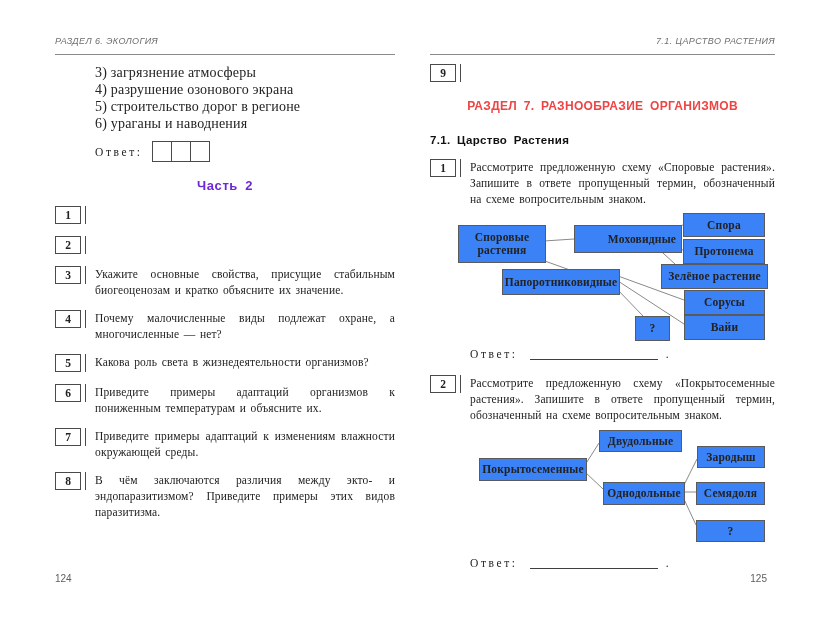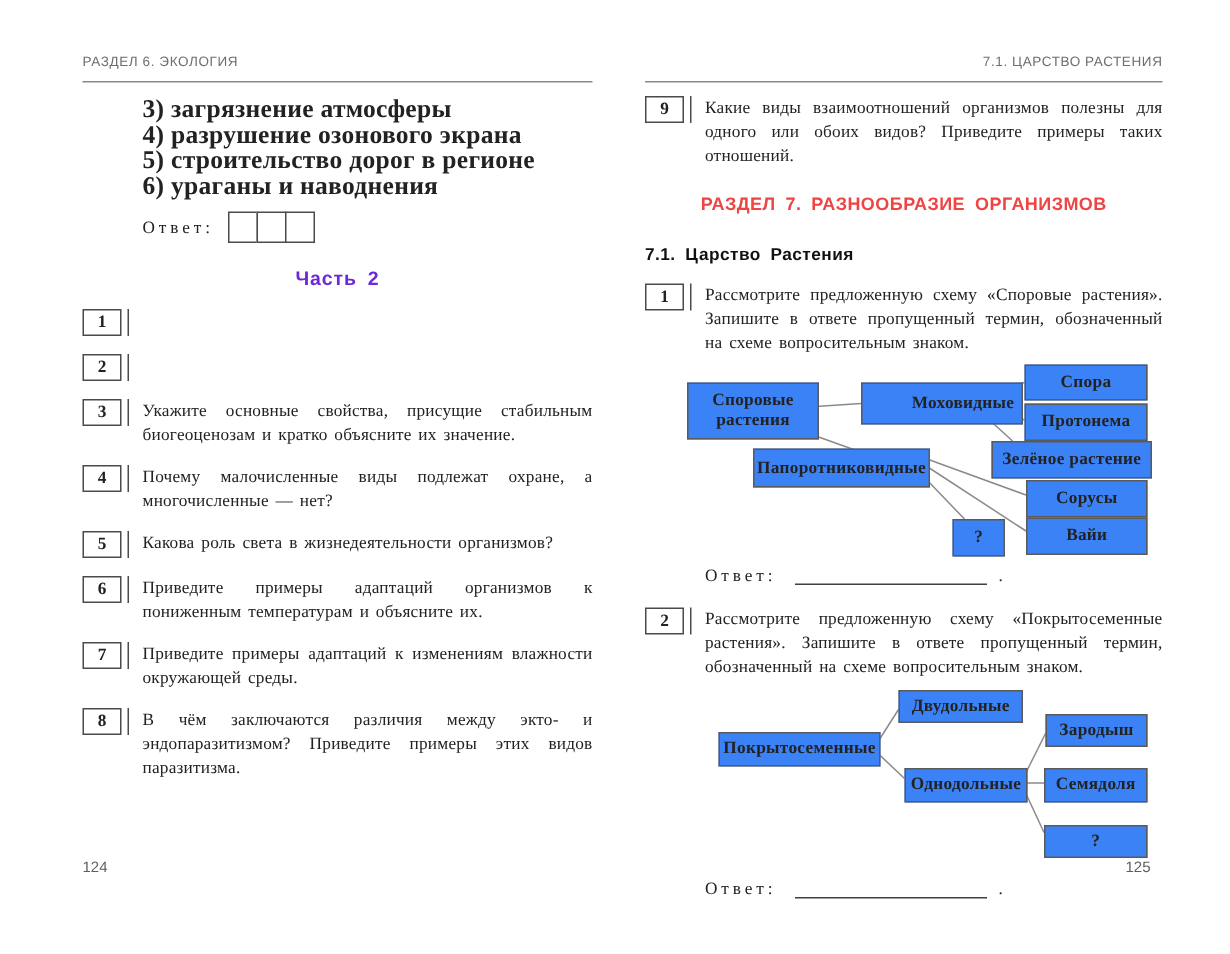--- a/index.html
+++ b/index.html
@@ -4,28 +4,28 @@
 <style>
   html,body{margin:0;padding:0;background:#fff;}
   body{width:820px;height:636px;position:relative;overflow:hidden;
        font-family:"Liberation Serif","DejaVu Serif",serif;color:#222;}
   .page{position:absolute;top:36px;height:560px;}
   #left-page{left:55px;width:340px;}
   #right-page{left:430px;width:345px;}
 
   .running-head{font-family:"Liberation Sans","DejaVu Sans",sans-serif;
     font-size:9px;line-height:11px;color:#6e6e6e;letter-spacing:.4px;
-    border-bottom:1px solid #8a8a8a;padding-bottom:7px;}
+    border-bottom:1px solid #8a8a8a;padding-bottom:7px;font-style:italic;}
   .running-head.right{text-align:right;}
 
   .body-text{font-size:11.5px;line-height:16px;letter-spacing:.15px;
     word-spacing:1.5px;text-align:justify;hyphens:auto;}
 
   .list-block{margin:9px 0 0 40px;}
-  .list-item{font-size:17px;line-height:17px;letter-spacing:.2px;font-weight:bold;}
+  .list-item{font-size:14px;line-height:17px;letter-spacing:.2px;}
 
   .answer-row{margin:9px 0 0 40px;display:flex;align-items:center;}
   .answer-label{font-size:11.5px;letter-spacing:2.6px;}
   .answer-cells{display:inline-flex;margin-left:10px;}
   .answer-cell{width:18px;height:19px;border:1px solid #4a4a4a;margin-left:-1px;background:#fff;}
 
   .part-heading{font-family:"Liberation Sans","DejaVu Sans",sans-serif;
     font-weight:bold;font-size:13px;color:#6d28d9;text-align:center;
     letter-spacing:.6px;margin:16px 0 13px 0;word-spacing:3px;}
 
@@ -145,21 +145,20 @@
 </div>
 
 <div class="page" id="right-page">
   <div class="running-head right">7.1. ЦАРСТВО РАСТЕНИЯ</div>
 
   <div class="question" style="margin-top:9px;">
     <span class="qnum-wrap">
       <span class="qnum">9</span>
       <span class="qdiv"></span>
     </span>
-    <span class="qtext body-text">Какие виды взаимоотношений организмов полезны для одного или обоих видов? Приведите примеры таких отношений.</span>
   </div>
 
   <div class="section-heading">РАЗДЕЛ 7. РАЗНООБРАЗИЕ ОРГАНИЗМОВ</div>
   <div class="subsection-heading">7.1. Царство Растения</div>
 
   <div class="question" style="margin-top:13px;">
     <span class="qnum-wrap">
       <span class="qnum">1</span>
       <span class="qdiv"></span>
     </span>

